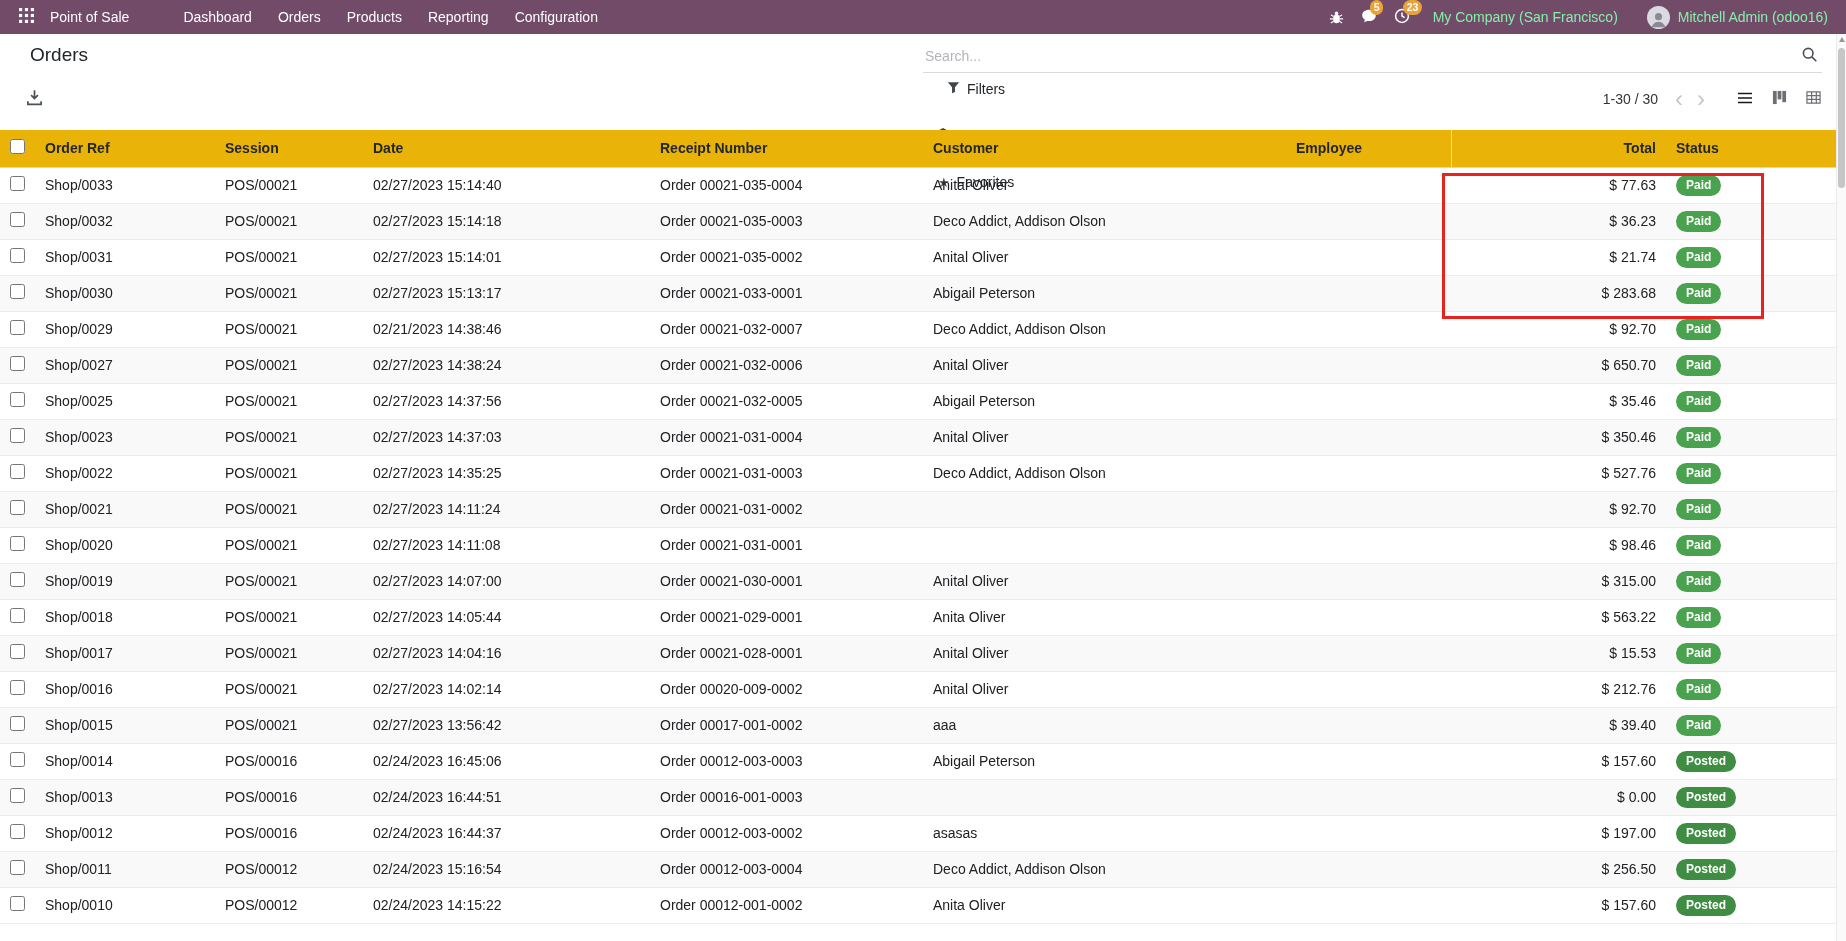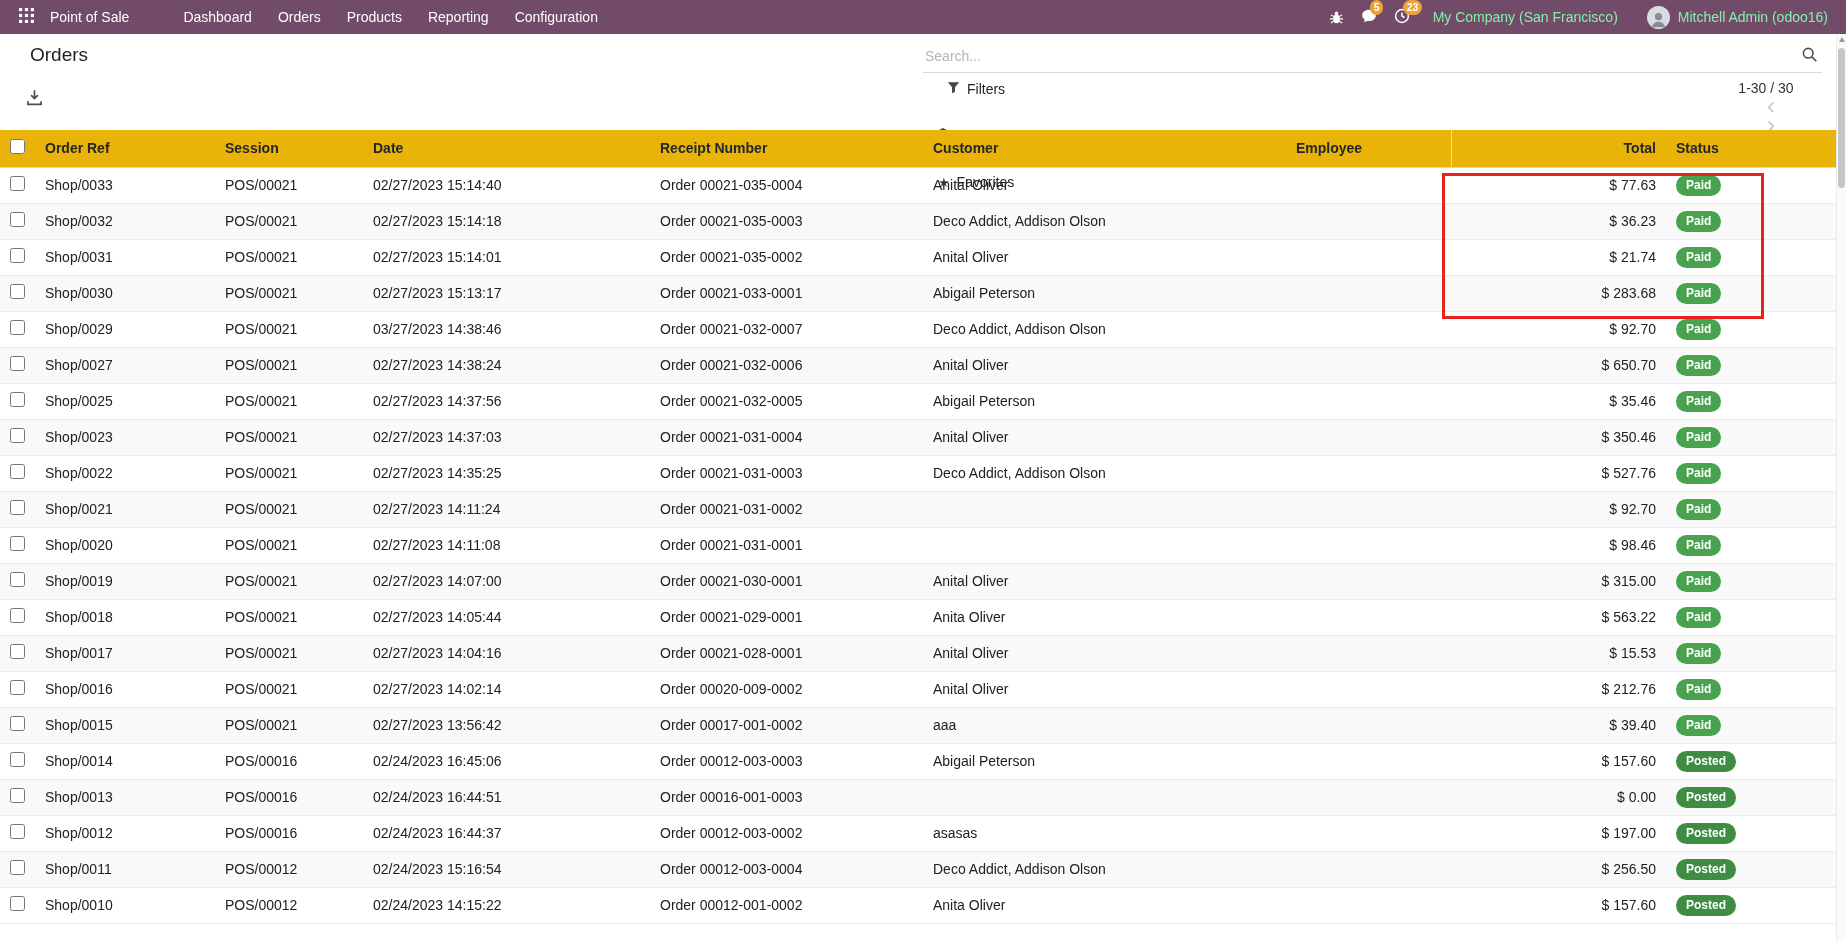--- a/index.html
+++ b/index.html
@@ -38,21 +38,21 @@
   .search-input::placeholder { color: #b2b4b9; }
   .search-btn { background: none; border: none; cursor: pointer; padding: 0 4px; display: flex; }
 
   .cp-bottom { position: absolute; top: 80px; left: 0; right: 10px; height: 38px; }
   .export-btn { position: absolute; left: 24px; top: 7px; background: none; border: none; cursor: pointer;
                 padding: 2px; display: flex; color: #495057; }
   .facets { position: absolute; left: 930px; top: 0; height: 38px; display: flex; align-items: center; gap: 28px; flex-direction: column; }
   .facet-btn { display: flex; align-items: center; gap: 7px; font-size: 14px; color: #212529; background: none;
                border: none; cursor: pointer; font-family: inherit; }
   .star-glyph { font-size: 13px; color: #43474c; line-height: 1; }
-  .right-controls { position: absolute; right: 6px; top: 0; height: 38px; display: flex; align-items: center; flex-direction: column; }
+  .right-controls { position: absolute; right: 6px; top: 0; height: 38px; display: flex; align-items: center; }
   .pager-text { font-size: 14px; color: #333; margin-right: 10px; cursor: pointer; }
   .pager-btn { font-size: 24px; color: #c3c6ca; background: none; border: none; line-height: 0.8; padding: 0 7px;
                cursor: pointer; font-family: inherit; }
   .view-switcher { display: flex; margin-left: 16px; }
   .vs-btn { width: 34px; height: 30px; display: flex; align-items: center; justify-content: center;
             background: none; border: none; cursor: pointer; color: #6d6f75; }
   .vs-btn.active { color: #16181c; }
 
   
   .table-wrap { position: absolute; top: 130px; left: 0; width: 1836px; }
@@ -311,21 +311,21 @@
       <td></td>
       <td class="cell-total">$ 283.68</td>
       <td class="cell-status">
         <span class="badge paid">Paid</span>
       </td>
     </tr>
           <tr>
       <td class="cell-check"><input type="checkbox" style=""></td>
       <td>Shop/0029</td>
       <td>POS/00021</td>
-      <td>03/27/2023 14:38:46</td>
+      <td>02/21/2023 14:38:46</td>
       <td>Order 00021-032-0007</td>
       <td>Deco Addict, Addison Olson</td>
       <td></td>
       <td class="cell-total">$ 92.70</td>
       <td class="cell-status">
         <span class="badge paid">Paid</span>
       </td>
     </tr>
           <tr>
       <td class="cell-check"><input type="checkbox" style=""></td>

